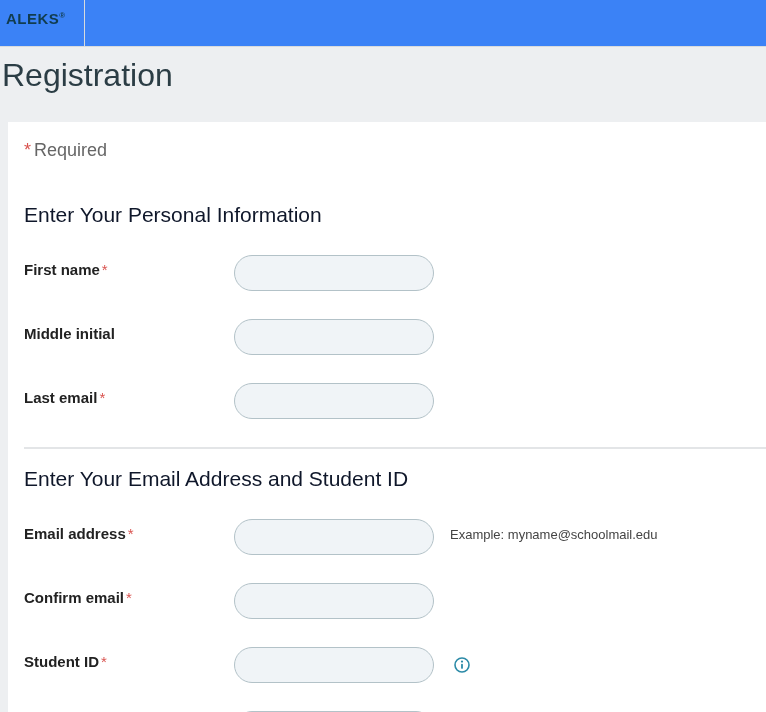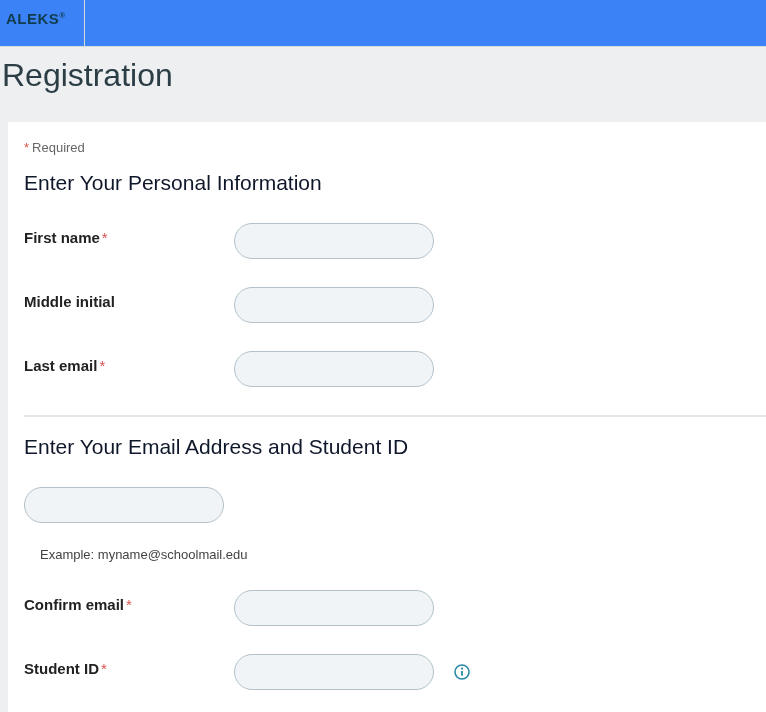--- a/index.html
+++ b/index.html
@@ -35,23 +35,23 @@
       color: #2b3d45;
       font-weight: 400;
       padding: 10px 0 14px 2px;
     }
     .main {
       background: #ffffff;
       margin: 14px 0 0 8px;
       padding: 18px 0 40px 16px;
     }
     .required-note {
-      font-size: 13px;
+      font-size: 18px;
       color: #666;
-      margin-bottom: 16px;
+      margin-bottom: 42px;
     }
     .required-note .star {
       color: #d9534f;
       margin-right: 3px;
     }
     .section-title {
       font-size: 21px;
       color: #0f172a;
       font-weight: 400;
       margin-bottom: 28px;
@@ -68,22 +68,20 @@
       color: #222;
       padding-top: 6px;
     }
     .label .star {
       color: #d9534f;
       margin-left: 2px;
       font-weight: 400;
     }
     .input-wrap {
       display: flex;
-      flex-direction: column;
-      gap: 16px;
     }
     .input-line {
       display: flex;
       align-items: center;
     }
     input[type=text] {
       width: 200px;
       height: 36px;
       border: 1px solid #b3c2c8;
       border-radius: 18px;
@@ -162,20 +160,23 @@
         <input type="text" value="" style="">
       </div>
     </div>
   </div>
 
   <hr class="divider">
 
   <div class="section-title">Enter Your Email Address and Student ID</div>
 
   <div class="field-row">
+    <div class="label">
+      <span>Email address</span><span class="star">*</span>
+    </div>
     <div class="input-wrap">
       <div class="input-line">
         <input type="text" value="" style="">
       </div>
       <div class="hint">Example: myname@schoolmail.edu</div>
     </div>
   </div>
 
   <div class="field-row">
     <div class="label">

